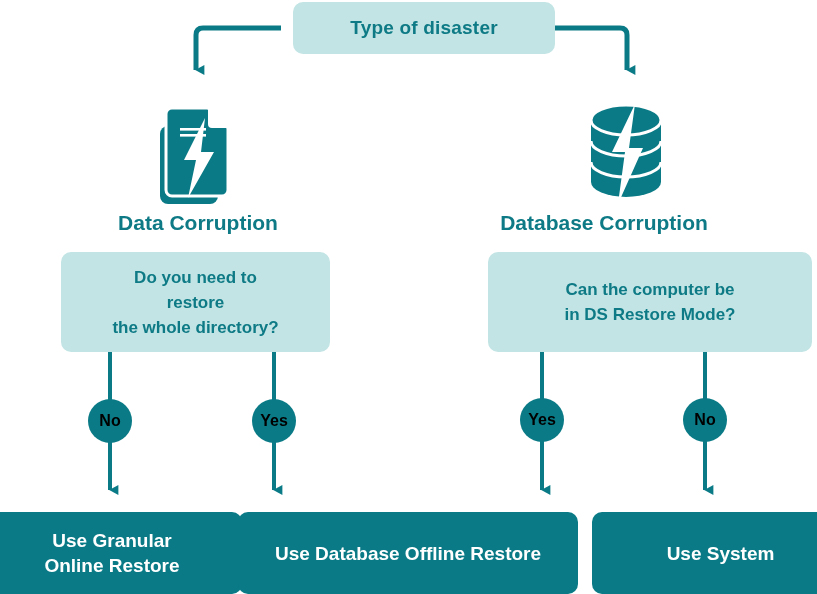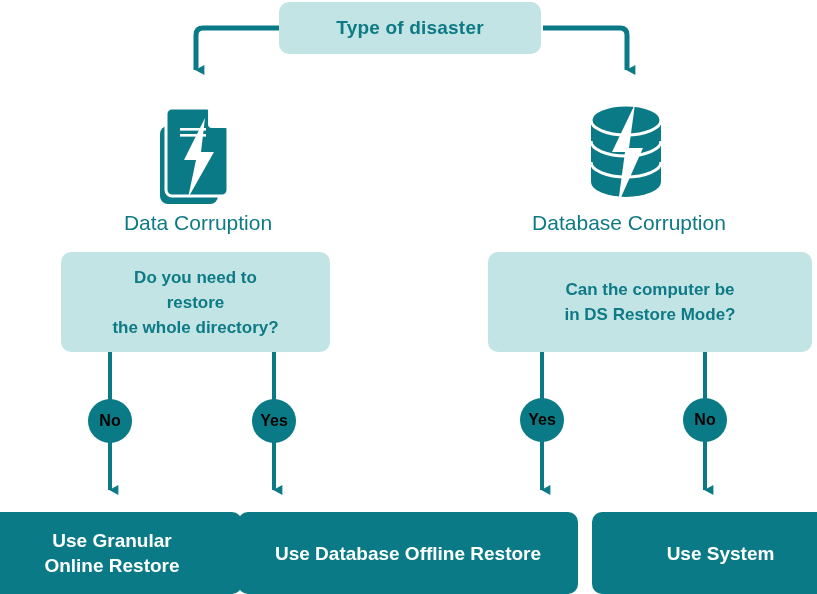--- a/index.html
+++ b/index.html
@@ -39,21 +39,21 @@
     color: #0d7a85;
     font-weight: bold;
   }
   .box-dark {
     background: #0a7b86;
     border-radius: 10px;
     color: #ffffff;
     font-weight: bold;
   }
   .root-box {
-    left: 279px;
+    left: 293px;
     top: 2px;
     width: 262px;
     height: 52px;
     font-size: 19px;
     letter-spacing: 0.2px;
   }
   .q-box {
     font-size: 17px;
     line-height: 25px;
     padding: 8px 10px;
@@ -67,26 +67,26 @@
     padding: 0 12px;
   }
   .r1 { left: -18px; top: 512px; width: 260px; height: 82px; }
   .r2 { left: 238px; top: 512px; width: 340px; height: 82px; }
   .r3 { left: 592px; top: 512px; width: 257px; height: 82px; }
 
   .branch-title {
     position: absolute;
     color: #0d7a85;
     font-size: 21px;
-    font-weight: normal;
+    font-weight: bold;
     text-align: center;
     white-space: nowrap;
   }
   .bt-left  { left: 98px;  top: 211px; width: 200px; }
-  .bt-right { left: 505px; top: 211px; width: 248px; }
+  .bt-right { left: 480px; top: 211px; width: 248px; }
 
   .icon-wrap {
     position: absolute;
   }
   .ic-left  { left: 158px; top: 104px; width: 80px; height: 100px; }
   .ic-right { left: 585px; top: 104px; width: 82px; height: 100px; }
 
   .badge {
     position: absolute;
     border-radius: 50%;

